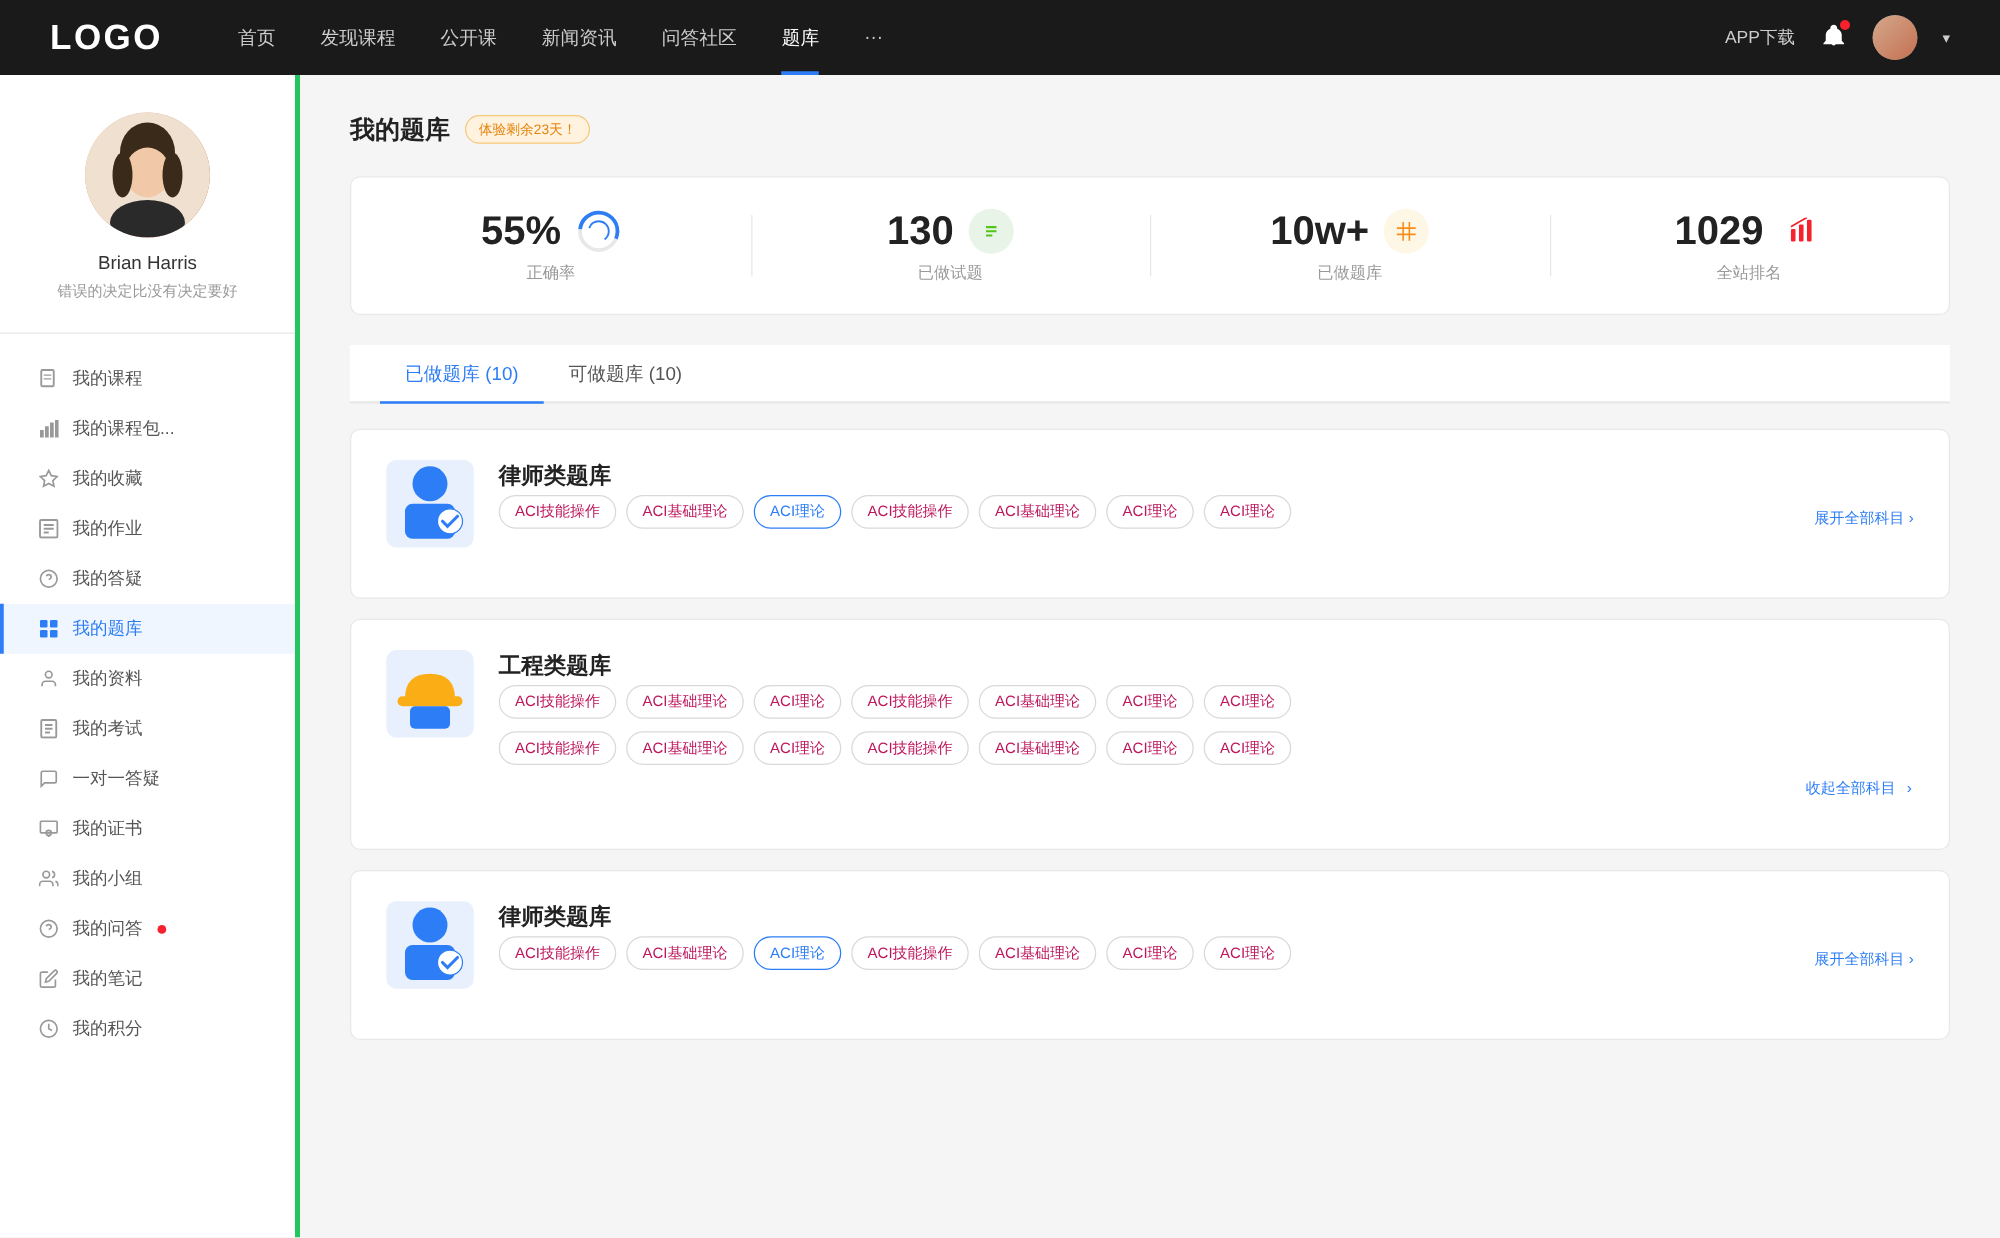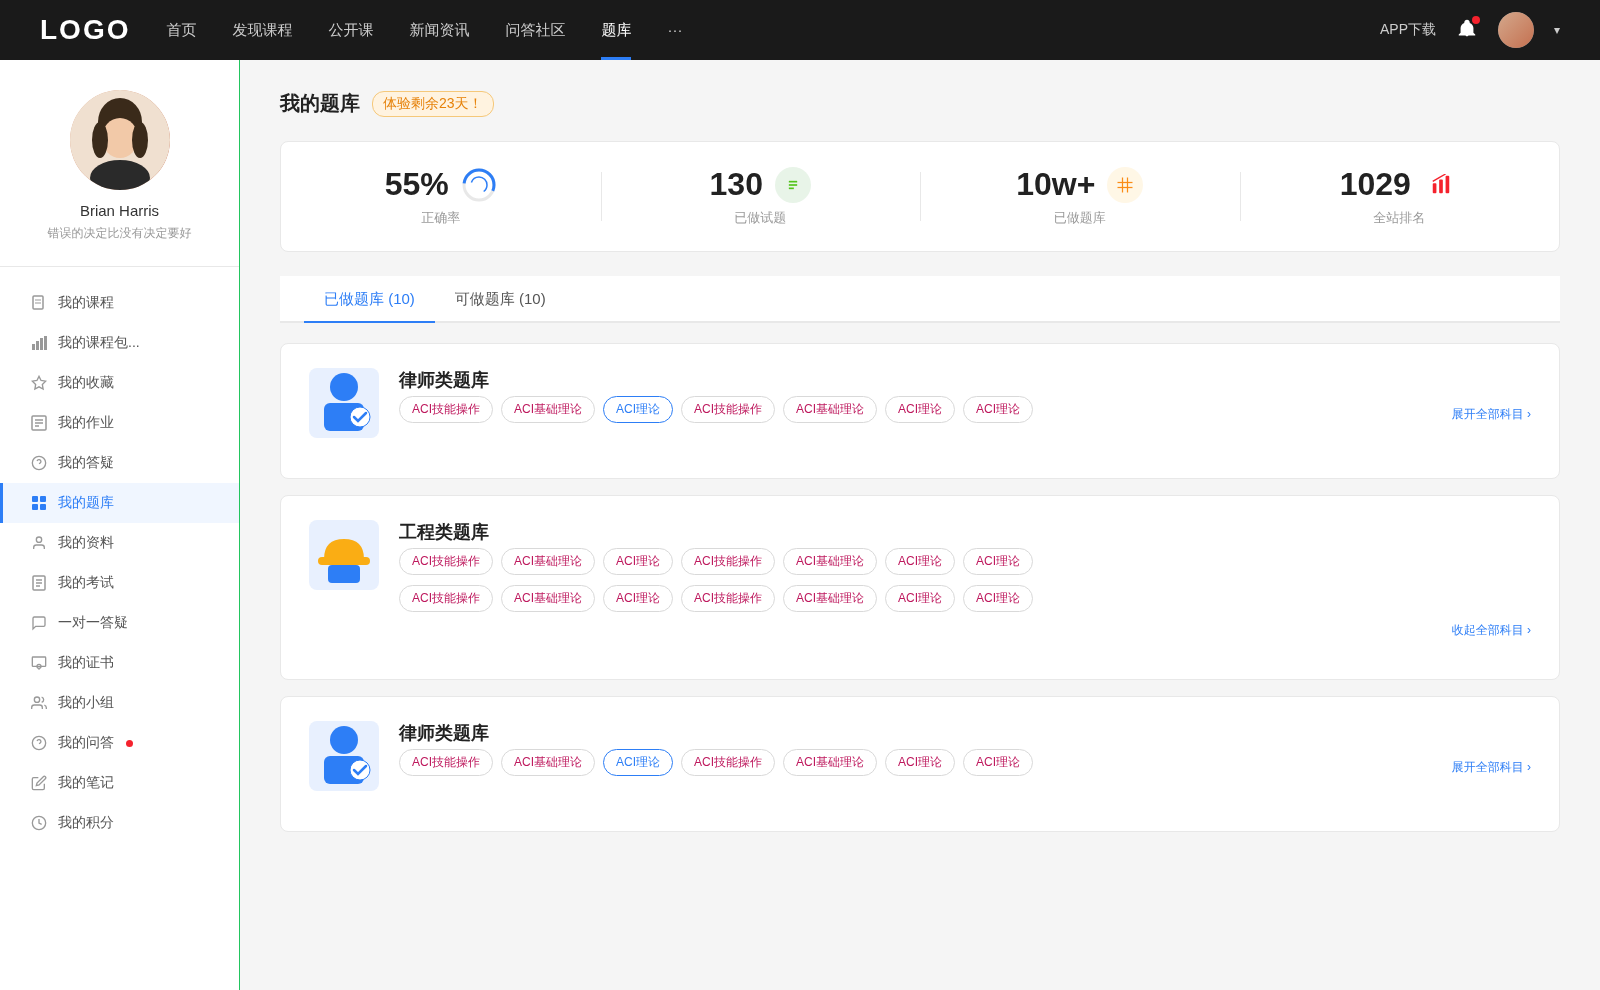--- a/index.html
+++ b/index.html
@@ -14,21 +14,21 @@
       padding: 0 40px;
       position: fixed;
       top: 0; left: 0; right: 0;
       z-index: 100;
     }
     .nav-logo {
       color: white;
       font-size: 28px;
       font-weight: bold;
       letter-spacing: 2px;
-      margin-right: 36px;
+      margin-right: 60px;
     }
     .nav-links {
       display: flex;
       gap: 36px;
       flex: 1;
     }
     .nav-link {
       color: #ccc;
       font-size: 15px;
       cursor: pointer;
@@ -85,21 +85,21 @@
       min-height: calc(100vh - 60px);
     }
 
     
     .sidebar {
       width: 240px;
       background: white;
       min-height: calc(100vh - 60px);
       flex-shrink: 0;
       padding: 30px 0 20px;
-      border-right: 1px solid #22c55e;
+      border-right: 4px solid #22c55e;
     }
     .sidebar-profile {
       display: flex;
       flex-direction: column;
       align-items: center;
       padding: 0 20px 24px;
       border-bottom: 1px solid #e8e8e8;
       margin-bottom: 8px;
     }
     .profile-avatar {
@@ -176,21 +176,21 @@
       margin-bottom: 24px;
     }
     .page-title {
       font-size: 20px;
       font-weight: 600;
       color: #222;
     }
     .trial-badge {
       background: #fff3e0;
       color: #e6820a;
-      font-size: 14px;
+      font-size: 11px;
       padding: 3px 10px;
       border-radius: 12px;
       border: 1px solid #f5c87a;
     }
 
     
     .stats-row {
       display: flex;
       gap: 0;
       background: white;
@@ -330,20 +330,21 @@
     }
     .qbank-collapse {
       display: flex;
       justify-content: flex-end;
       margin-top: 4px;
     }
     .collapse-text {
       color: #2d7ef6;
       font-size: 12px;
       cursor: pointer;
+      font-family: Liberation Mono, monospace;
     }
 
     
     .circular-progress {
       width: 36px; height: 36px;
     }
 
     
     .bell-svg { width: 22px; height: 22px; }
   </style>

